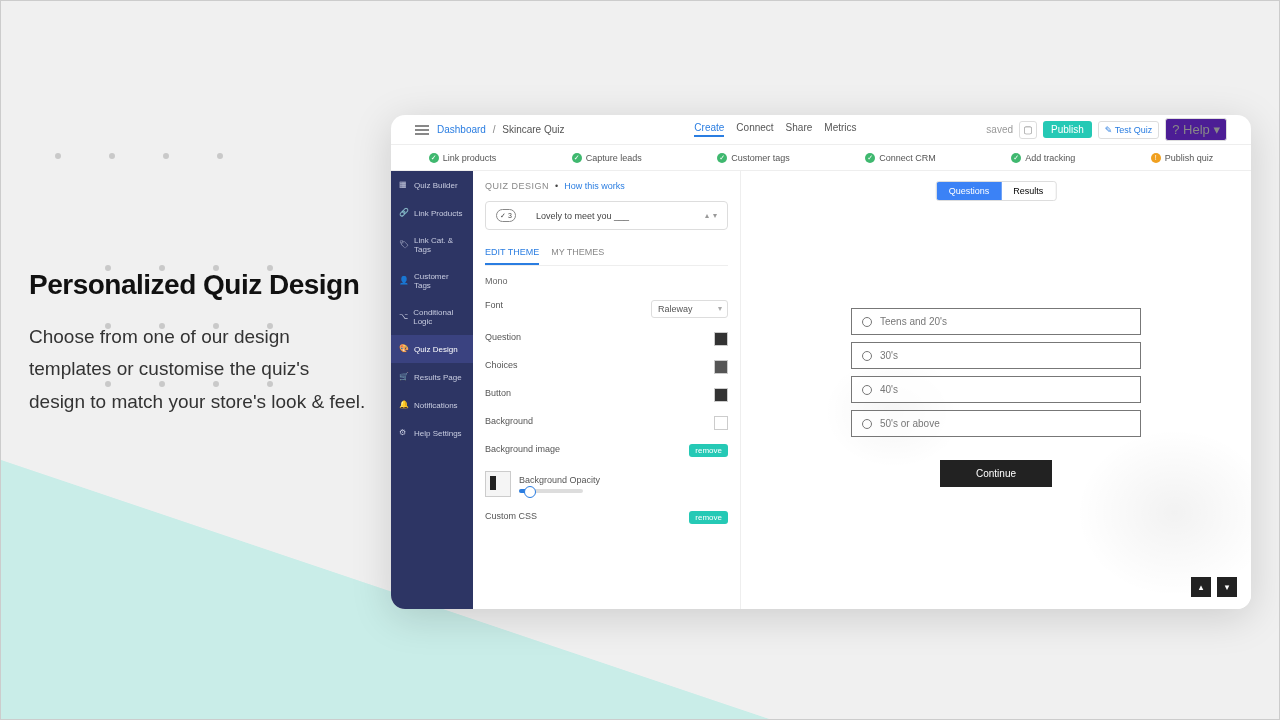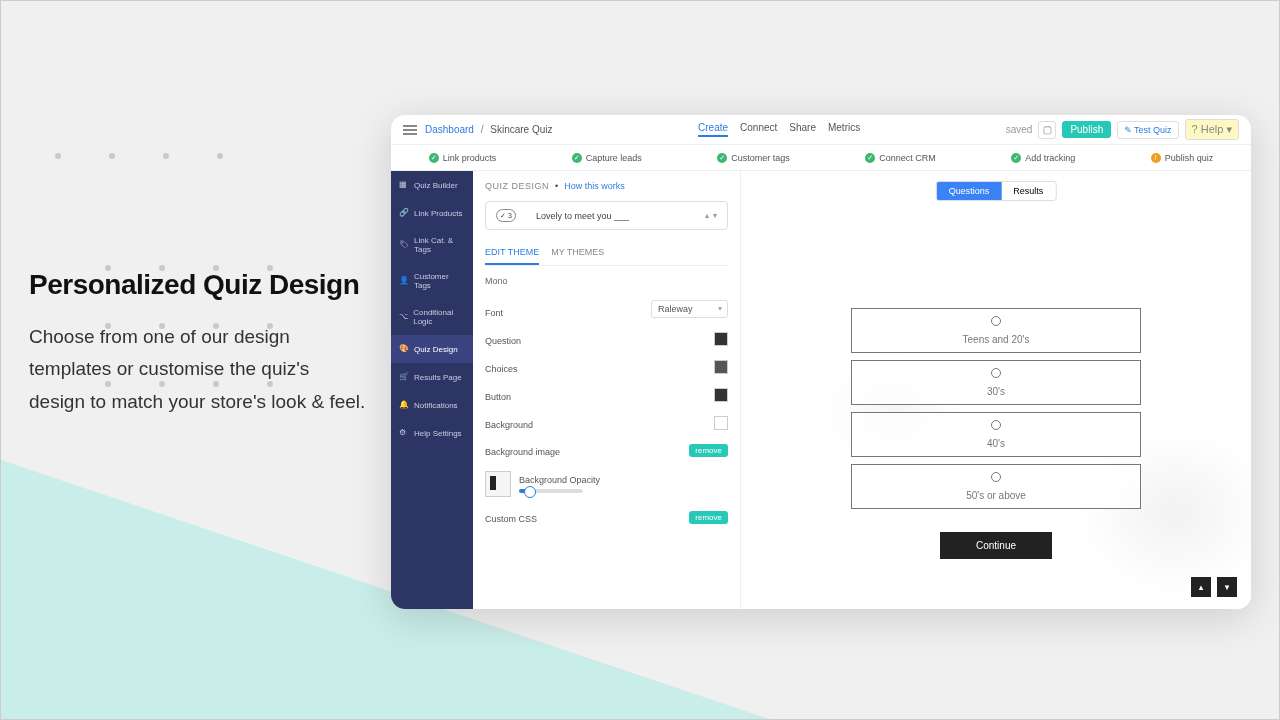--- a/index.html
+++ b/index.html
@@ -33,36 +33,36 @@
   width: 860px; height: 494px;
   background: #fff;
   border-radius: 14px;
   box-shadow: 0 8px 40px rgba(0,0,0,0.15);
   overflow: hidden;
   z-index: 3;
 }
 
 .topbar {
   height: 30px; display: flex; align-items: center;
-  padding: 0 12px; font-size: 10px; color: #555;
+  padding: 0 24px; font-size: 10px; color: #555;
   border-bottom: 1px solid #eee;
 }
 .topbar .burger { width:14px; height:10px; margin-right:8px; display:flex; flex-direction:column; justify-content:space-between; }
 .topbar .burger span { height:2px; background:#888; }
 .breadcrumb a { color:#2a7de1; text-decoration:none; }
 .breadcrumb .sep { margin:0 4px; color:#888; }
 .topbar-center { flex:1; display:flex; justify-content:center; gap:12px; }
 .topbar-center span { cursor:pointer; }
 .topbar-center .active { color:#2a7de1; border-bottom:2px solid #2a7de1; padding-bottom:2px; }
 .topbar-right { display:flex; align-items:center; gap:6px; }
 .saved { color:#999; font-size:10px; }
 .icon-btn { width:18px; height:18px; border:1px solid #ddd; border-radius:3px; display:flex; align-items:center; justify-content:center; font-size:10px; color:#888; cursor:pointer; background:#fff; }
 .publish-btn { background:#25c9b5; color:#fff; border-radius:3px; padding:3px 8px; font-size:10px; cursor:pointer; border:none; }
 .test-quiz { border:1px solid #ddd; border-radius:3px; padding:3px 6px; font-size:9px; color:#2a7de1; cursor:pointer; background:#fff;}
-.help-btn { border:1px solid #ddd; border-radius:3px; padding:3px 6px; font-size:11px; color:#888; cursor:pointer; background:#fef9c3;}
+.help-btn { border:1px solid #ddd; border-radius:3px; padding:3px 6px; font-size:13px; color:#888; cursor:pointer; background:#4c1d95;}
 
 .stepsbar { height:26px; display:flex; align-items:center; justify-content:space-around; font-size:9px; color:#555; border-bottom:1px solid #eee; }
 .step { display:flex; align-items:center; gap:4px; }
 .step-check { width:10px; height:10px; border-radius:50%; background:#3fb86f; color:#fff; font-size:7px; display:flex; align-items:center; justify-content:center; }
 .step-warn { width:10px; height:10px; border-radius:50%; background:#f0a020; color:#fff; font-size:7px; display:flex; align-items:center; justify-content:center; }
 
 .main { display:flex; height:calc(100% - 56px); }
 
 .sidebar { width:82px; background:#2d3564; color:#fff; display:flex; flex-direction:column; font-size:8px; }
 .sidebar-item { padding:9px 8px; display:flex; align-items:center; gap:5px; cursor:pointer; color:#c8cce0; }
@@ -74,41 +74,41 @@
 .mid-header .label { color:#888; letter-spacing:0.5px; }
 .mid-header .link { color:#2a7de1; cursor:pointer; }
 .qrow { margin:0 12px 10px; padding:7px 10px; border:1px solid #ddd; border-radius:4px; display:flex; align-items:center; gap:20px; font-size:9px; }
 .qrow .ovalcheck { width:20px; height:13px; border:1px solid #888; border-radius:8px; font-size:7px; display:flex; align-items:center; justify-content:center; gap:2px; }
 .qrow .qarrows { margin-left:auto; display:flex; gap:4px; color:#999; cursor:pointer; font-size:8px;}
 .theme-tabs { display:flex; gap:12px; margin:17px 12px 8px; border-bottom:1px solid #eee; font-size:9px; }
 .theme-tabs span { padding-bottom:6px; cursor:pointer; color:#888; }
 .theme-tabs .active { color:#2a7de1; border-bottom:2px solid #2a7de1; }
 .themebody { padding:0 12px; }
 .theme-group-label { font-size:9px; color:#666; margin:10px 0 4px; }
-.themerow { display:flex; align-items:flex-end; justify-content:space-between; margin:14px 0; font-size:9px; color:#555; }
+.themerow { display:flex; align-items:flex-start; justify-content:space-between; margin:14px 0; font-size:9px; color:#555; }
 .font-select { border:1px solid #ddd; border-radius:3px; padding:3px 18px 3px 6px; font-size:9px; color:#555; position:relative; width:77px; text-align:left; background:#fff;}
 .font-select::after { content:'▾'; position:absolute; right:5px; top:3px; color:#aaa; font-size:8px; }
 .sq { width:14px; height:14px; border:1px solid #ccc; background:#333; cursor:pointer; }
 .sq.blank { background:#fff; }
 .pill { background:#25c9b5; color:#fff; font-size:8px; border-radius:3px; padding:2px 6px; cursor:pointer; }
 .bg-opacity-row { display:flex; align-items:center; gap:8px; margin:8px 0 14px; }
 .bg-thumb { width:26px; height:26px; border:1px solid #ccc; background:#f5f5f5; position:relative;}
 .bg-thumb::after{content:'';position:absolute;left:4px;top:4px;width:6px;height:14px;background:#222;}
 .slider { width:64px; height:4px; background:#ddd; position:relative; border-radius:2px; }
 .slider::before { content:''; position:absolute; left:0; top:0; width:8px; height:4px; background:#2a7de1; border-radius:2px;}
 .slider::after { content:''; position:absolute; left:5px; top:-3px; width:10px; height:10px; border:1px solid #2a7de1; background:#fff; border-radius:50%; }
 
 .preview { flex:1; position:relative; background:#fff; }
 .view-tabs { position:absolute; top:10px; left:50%; transform:translateX(-50%); display:flex; border:1px solid #ddd; border-radius:3px; overflow:hidden; font-size:9px; }
 .view-tabs span { padding:4px 12px; cursor:pointer; }
 .view-tabs .active { background:#3b82f6; color:#fff; }
 .quiz-preview { position:absolute; top:130px; left:50%; transform:translateX(-50%); width:290px; text-align:center; }
 .quiz-preview h3 { font-size:13px; font-weight:600; color:#222; margin-bottom:18px;}
 .quiz-preview h3 .blank { color:#2a7de1; letter-spacing:1px; }
-.qopt { border:1px solid #777; padding:7px 10px; margin:7px 0; text-align:left; display:flex; align-items:center; gap:8px; font-size:10px; color:#777; cursor:pointer; background:rgba(255,255,255,0.7);flex-direction:column;}
+.qopt { border:1px solid #777; padding:7px 10px; margin:7px 0; text-align:left; display:flex; align-items:center; gap:8px; font-size:10px; color:#777; cursor:pointer; background:rgba(255,255,255,0.7);}
 .qopt .radio { width:10px; height:10px; border:1.5px solid #777; border-radius:50%; }
 .continue { margin-top:16px; background:#222; color:#fff; border:none; padding:8px 36px; font-size:10px; cursor:pointer;}
 .navarrows { position:absolute; right:14px; bottom:12px; display:flex; gap:6px; }
 .navarrows button { width:20px; height:20px; background:#222; color:#fff; border:none; font-size:9px; cursor:pointer;}
 .preview-bg-blur { position:absolute; inset:0; background:
   radial-gradient(ellipse 140px 120px at 85% 78%, rgba(0,0,0,0.05), transparent 70%),
   radial-gradient(ellipse 100px 80px at 30% 55%, rgba(0,0,0,0.04), transparent 70%);
 }
 </style>
 </head>

